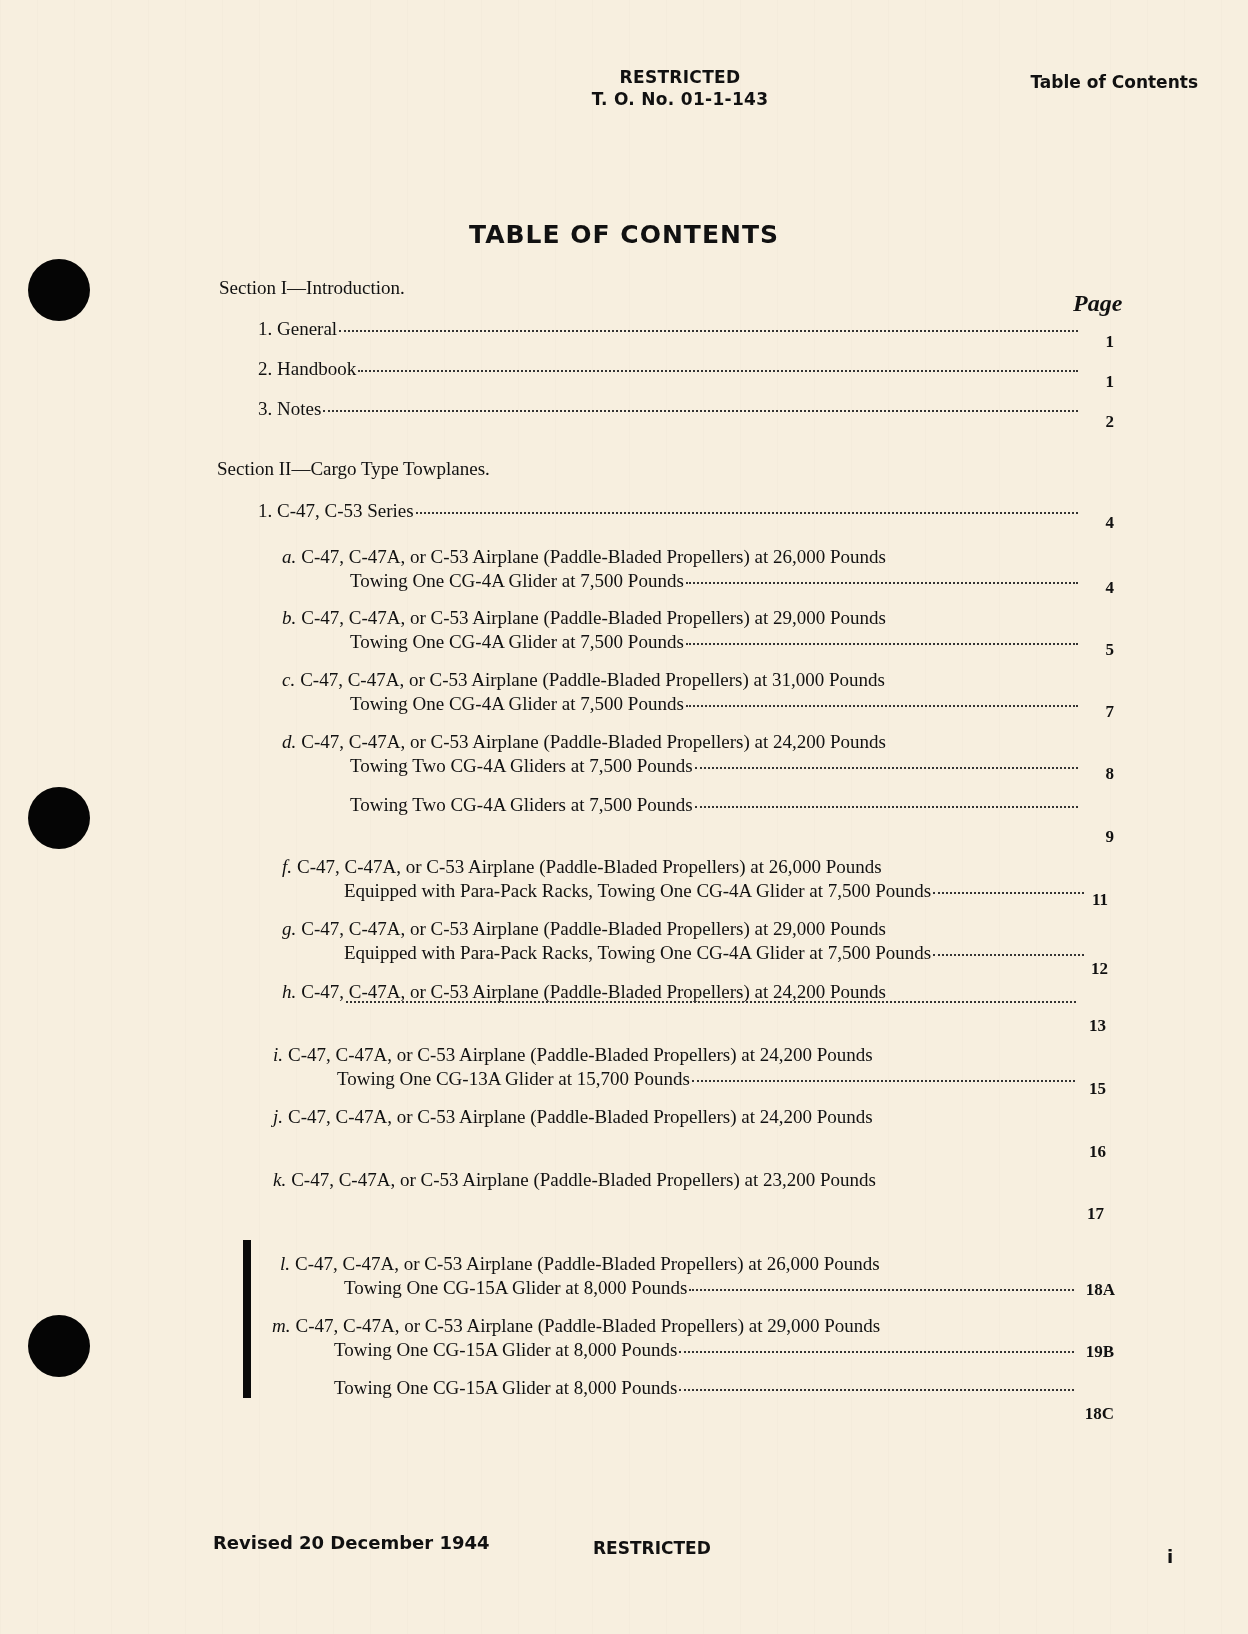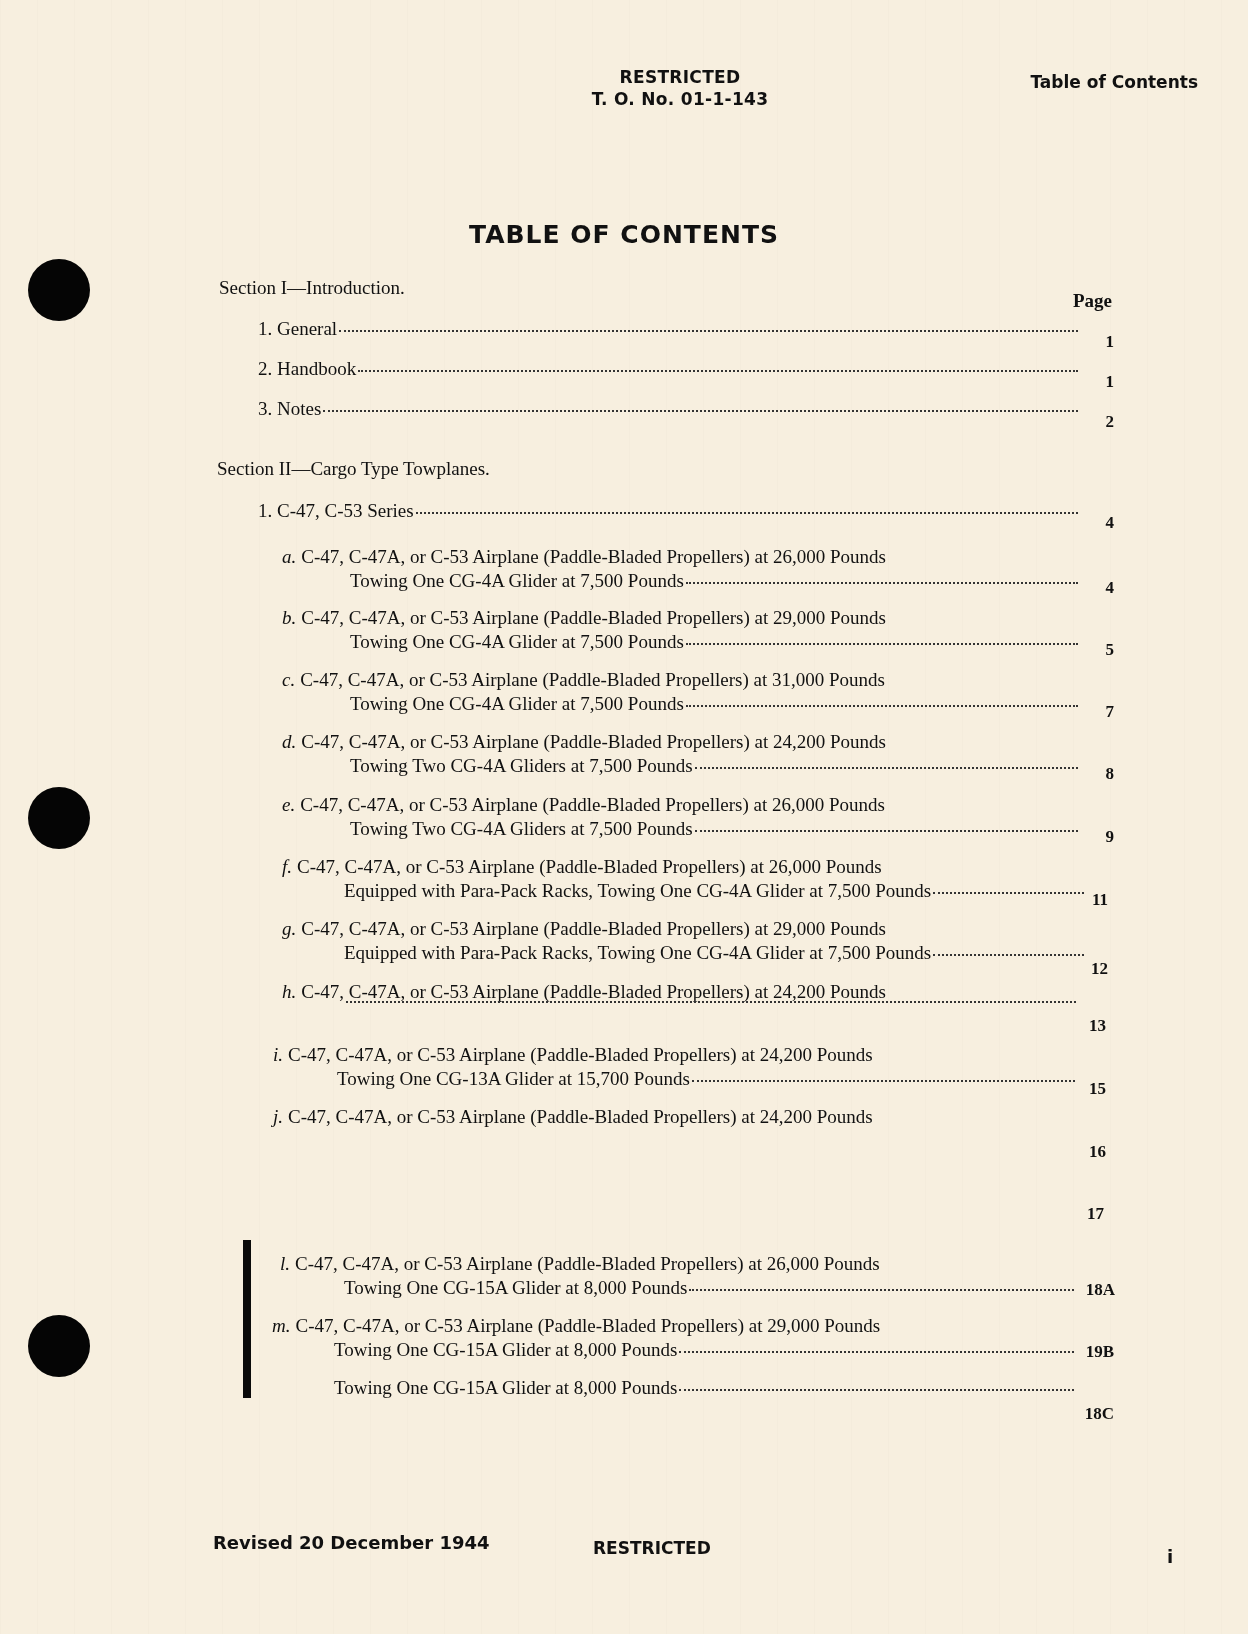--- a/index.html
+++ b/index.html
@@ -12,21 +12,21 @@
     color: #111;
     font-family: "Liberation Serif", "DejaVu Serif", serif;
   }
   .abs { position: absolute; }
   .sans { font-family: "DejaVu Sans", "Liberation Sans", sans-serif; font-weight: bold; }
   .hdr-center { left: 560px; top: 66px; width: 240px; text-align: center; font-size: 17px; line-height: 22px; letter-spacing: 0.3px; }
   .hdr-right { right: 50px; top: 72px; font-size: 17px; }
   .title { left: 0; width: 1248px; top: 220px; text-align: center; font-size: 25px; letter-spacing: 1px; font-family: "DejaVu Sans", sans-serif; font-weight: 900; }
   .hole { width: 62px; height: 62px; border-radius: 50%; background: #050505; left: 28px; }
   .changebar { left: 243px; top: 1240px; width: 8px; height: 158px; background: #0a0a0a; }
-  .page-hdr { left: 1073px; top: 290px; font-weight: bold; font-size: 19px; }
+  .page-hdr { left: 1073px; top: 290px; font-style: italic; font-weight: bold; font-size: 24px; }
   .section { font-size: 19px; }
   .entry { font-size: 19px; line-height: 24px; }
   .row { display: flex; align-items: baseline; }
   .row .txt { white-space: nowrap; }
   .row .dots { flex: 1; border-bottom: 2px dotted #333; margin: 0 6px 0 2px; transform: translateY(-3px); min-width: 8px; }
   .pg { position: absolute; right: 134px; font-size: 17px; font-weight: bold; text-align: right; }
   .letter { font-style: italic; margin-right: 5px; }
   .footer-left { left: 213px; top: 1532px; font-size: 18px; }
   .footer-mid { left: 593px; top: 1538px; font-size: 17px; }
   .footer-right { left: 1167px; top: 1546px; font-size: 18px; }
@@ -114,21 +114,20 @@
 <div class="abs entry" style="left:282px; top:730px; width:802px;">
   <div><span class="letter">d.</span><span>C-47, C-47A, or C-53 Airplane (Paddle-Bladed Propellers) at 24,200 Pounds</span></div>
   <div class="row" style="padding-left:68px">
       <span class="txt">Towing Two CG-4A Gliders at 7,500 Pounds</span>
       <span class="dots"></span>
     </div>
 </div>
 <div class="abs pg" style="top:764px">8</div>
 
 <div class="abs entry" style="left:282px; top:793px; width:802px;">
-  <div><span class="letter">e.</span><span>C-47, C-47A, or C-53 Airplane (Paddle-Bladed Propellers) at 26,000 Pounds</span></div>
   <div class="row" style="padding-left:68px">
       <span class="txt">Towing Two CG-4A Gliders at 7,500 Pounds</span>
       <span class="dots"></span>
     </div>
 </div>
 <div class="abs pg" style="top:827px">9</div>
 
 <div class="abs entry" style="left:282px; top:855px; width:808px;">
   <div><span class="letter">f.</span><span>C-47, C-47A, or C-53 Airplane (Paddle-Bladed Propellers) at 26,000 Pounds</span></div>
   <div class="row" style="padding-left:62px">
@@ -163,20 +162,21 @@
     </div>
 </div>
 <div class="abs pg" style="top:1079px; right:142px;">15</div>
 
 <div class="abs entry" style="left:273px; top:1105px; width:808px;">
   <div><span class="letter">j.</span><span>C-47, C-47A, or C-53 Airplane (Paddle-Bladed Propellers) at 24,200 Pounds</span></div>
 </div>
 <div class="abs pg" style="top:1142px; right:142px;">16</div>
 
 <div class="abs entry" style="left:273px; top:1168px; width:806px;">
+  <div><span class="letter">k.</span><span>C-47, C-47A, or C-53 Airplane (Paddle-Bladed Propellers) at 23,200 Pounds</span></div>
 </div>
 <div class="abs pg" style="top:1204px; right:144px;">17</div>
 
 <div class="abs changebar"></div>
 
 <div class="abs entry" style="left:280px; top:1252px; width:800px;">
   <div><span class="letter">l.</span><span>C-47, C-47A, or C-53 Airplane (Paddle-Bladed Propellers) at 26,000 Pounds</span></div>
   <div class="row" style="padding-left:64px">
       <span class="txt">Towing One CG-15A Glider at 8,000 Pounds</span>
       <span class="dots"></span>

